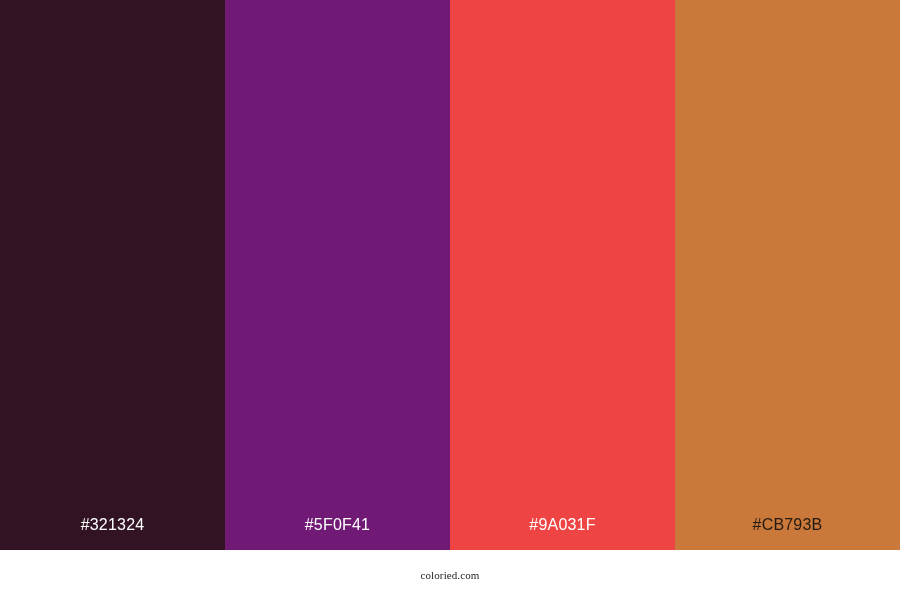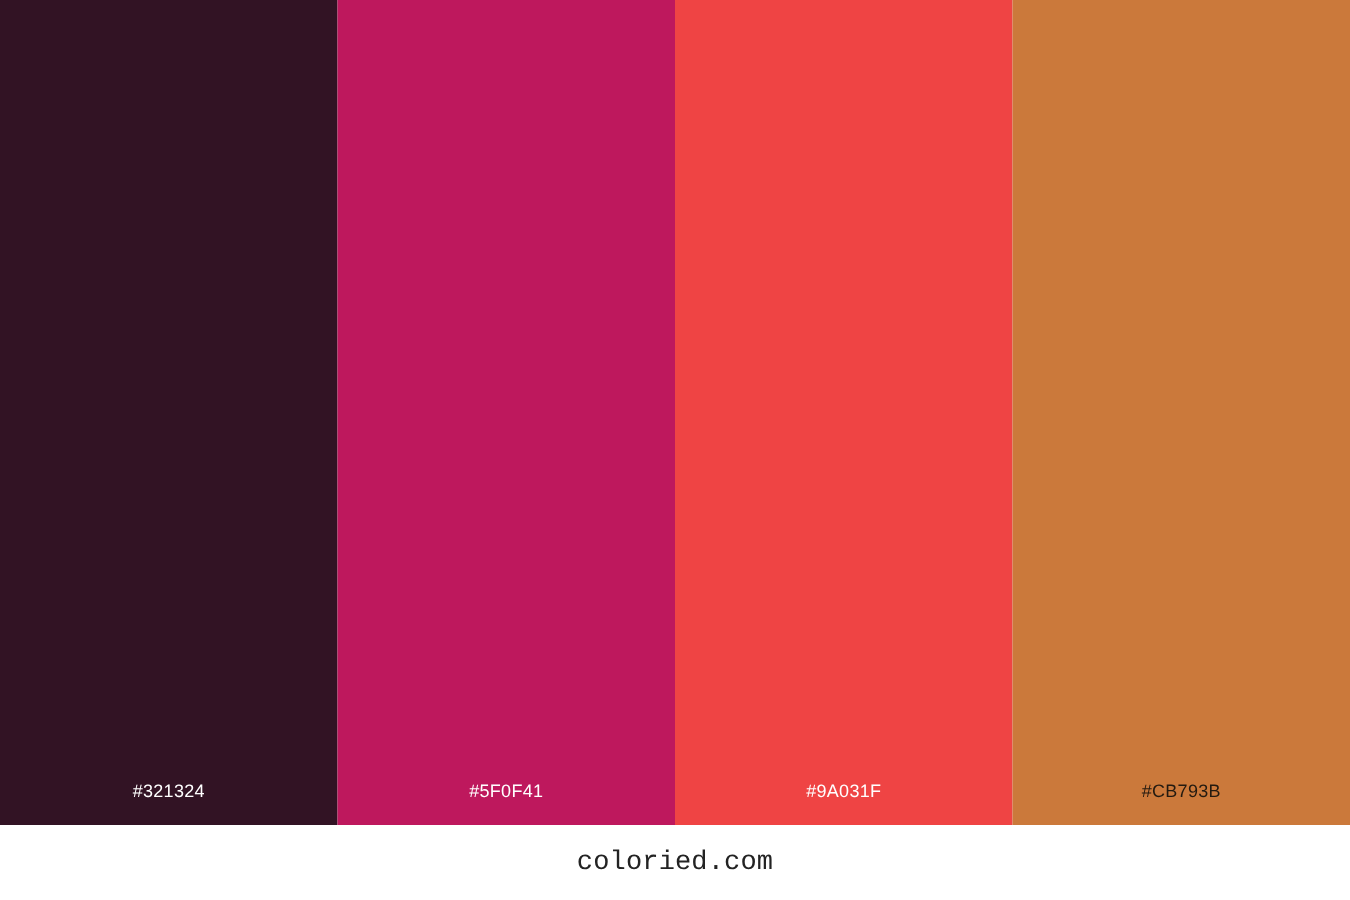--- a/index.html
+++ b/index.html
@@ -40,61 +40,61 @@
     align-items: flex-end;
     justify-content: center;
     box-sizing: border-box;
   }
 
   .swatch-label {
     display: block;
     width: 100%;
     text-align: center;
     font-family: "Liberation Sans", sans-serif;
-    font-size: 12px;
+    font-size: 16px;
     font-weight: 400;
     letter-spacing: 0.2px;
     line-height: 1;
     padding-bottom: 17px;
     user-select: text;
     white-space: nowrap;
   }
 
   
   .footer-bar {
     width: 900px;
     height: 50px;
     background: #ffffff;
     display: flex;
     align-items: center;
     justify-content: center;
   }
 
   .footer-credit {
-    font-family: Liberation Mono, monospace;
-    font-size: 18px;
+    font-family: Liberation Serif, serif;
+    font-size: 11px;
     font-weight: 400;
     color: #232323;
     letter-spacing: 0.1px;
     line-height: 1;
     white-space: nowrap;
   }
 </style>
 </head>
 <body style="background-color: rgb(255, 255, 255);">
 
 <div class="palette-page">
 
   <div class="swatch-strip">
 
     <div class="swatch" style="background-color: rgb(50, 19, 36);">
       <span class="swatch-label" style="color: rgb(255, 255, 255);">#321324</span>
     </div>
 
-    <div class="swatch" style="background-color: #be185d;">
+    <div class="swatch" style="background-color: #701a75;">
       <span class="swatch-label" style="color: rgb(255, 255, 255);">#5F0F41</span>
     </div>
 
     <div class="swatch" style="background-color: #ef4444;">
       <span class="swatch-label" style="color: rgb(255, 255, 255);">#9A031F</span>
     </div>
 
     <div class="swatch" style="background-color: rgb(203, 121, 59);">
       <span class="swatch-label" style="color: rgb(35, 26, 16);">#CB793B</span>
     </div>

